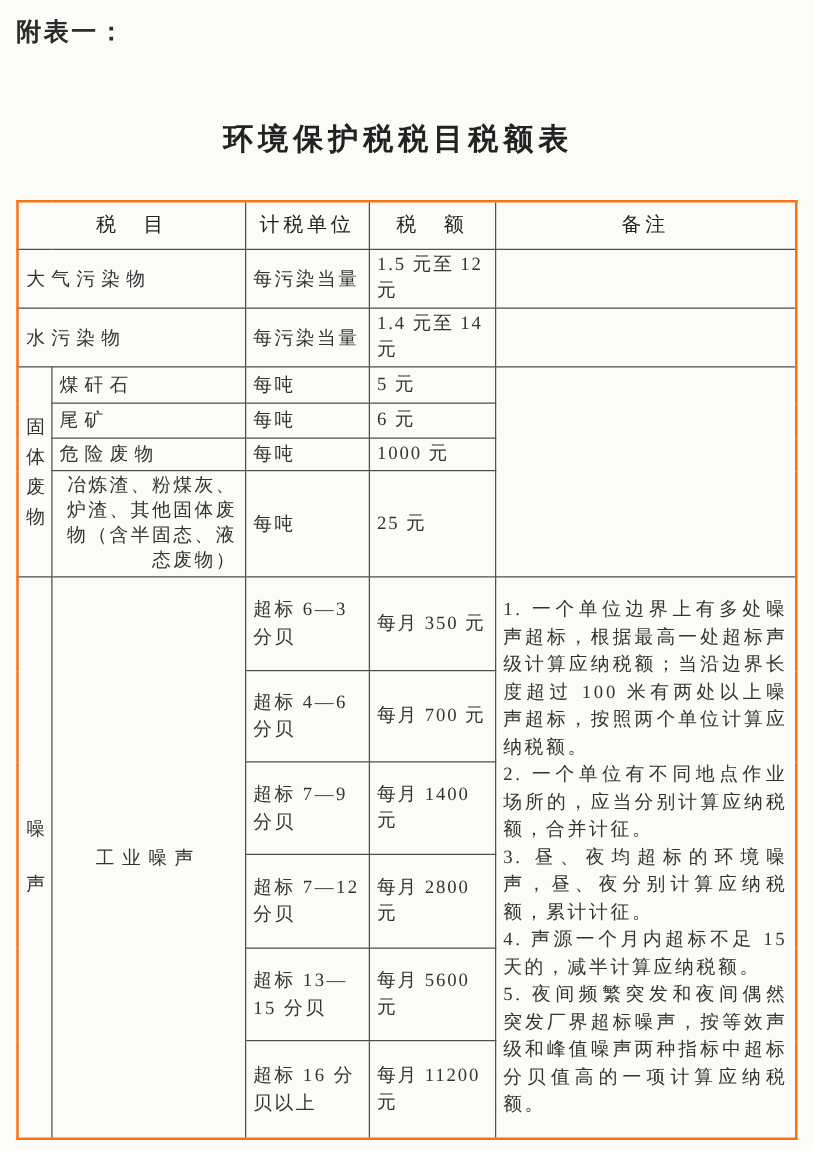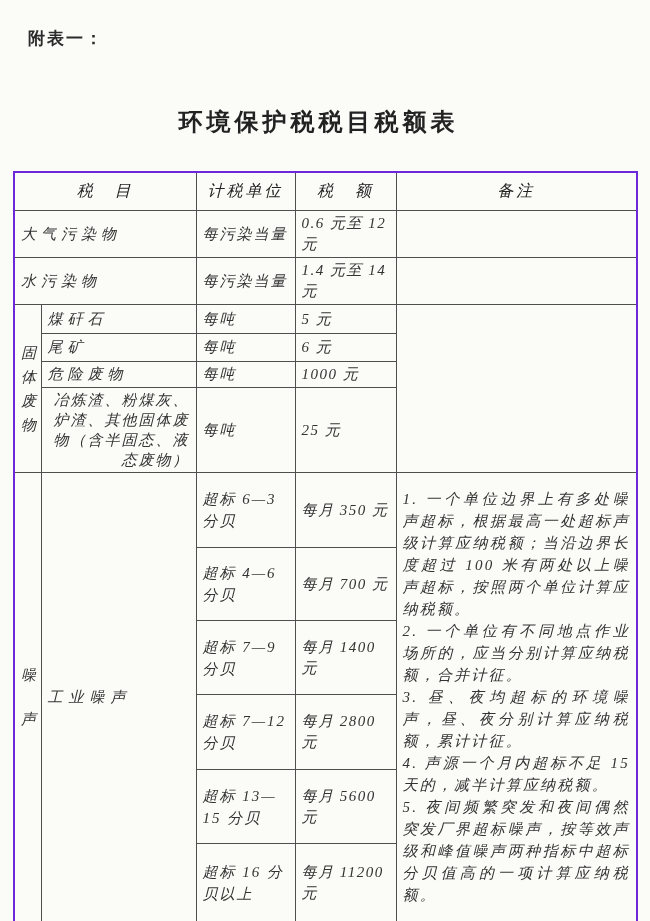--- a/index.html
+++ b/index.html
@@ -5,35 +5,34 @@
   html,body{margin:0;padding:0;}
   body{
     width:650px;height:921px;
     background:#fbfbf8;
     color:#333;
     font-family:"Liberation Serif","DejaVu Serif",serif;
     overflow:hidden;
   }
   .page{position:relative;width:650px;height:921px;}
   .annex{
-    margin:15px;padding:12px 0 0 13px;
-    font-size:17px;font-weight:600;letter-spacing:2px;color:#2b2b2b;
+    margin:0;padding:12px 0 0 13px;
+    font-size:20px;font-weight:600;letter-spacing:2px;color:#2b2b2b;
   }
   .doc-title{
     margin:56px 13px 0 0;
     text-align:center;
     font-size:24px;font-weight:700;letter-spacing:4px;color:#222;
   }
   table.tax{
     border-collapse:collapse;
     table-layout:fixed;
     margin:33px 0 0 13px;
     width:623px;
-    border:2px solid #6d28d9;
-    font-style:italic;
+    border:2px solid #f97316;
   }
   table.tax th,table.tax td{
     border:1px solid #4f4f4f;
     font-size:15px;
     color:#333;
     vertical-align:middle;
     padding:2px 6px;
     overflow:hidden;
   }
   table.tax th{
@@ -45,21 +44,21 @@
   td.unit{text-align:left;padding-left:8px;letter-spacing:2px;}
   td.amount{text-align:left;padding-left:8px;letter-spacing:1.5px;line-height:21px;}
   td.level{text-align:left;padding-left:8px;letter-spacing:2px;line-height:22px;}
   td.group-cell{
     padding:0;
     word-break:break-all;letter-spacing:0;
     font-size:15px;color:#333;
   }
   td.group-solid{line-height:24px;}
   td.group-noise{line-height:44px;}
-  td.subgroup{letter-spacing:6px;text-align:left;padding:0;margin-left:40px;}
+  td.subgroup{letter-spacing:6px;text-align:center;padding:0;margin-left:40px;}
   td.remarks{
     vertical-align:top;
     padding:8px 8px 4px 9px;
     line-height:22px;
     letter-spacing:2.2px;
     text-align:justify;
   }
   td.remarks p{margin:0;}
   
   tr.h-head   td,tr.h-head   th{height:29px;}
@@ -98,21 +97,21 @@
         <tr class="h-head">
       <th colspan="2">税　目</th>
       <th>计税单位</th>
       <th>税　额</th>
       <th>备注</th>
     </tr>
 
     <tr class="h-atmos">
       <td colspan="2" class="item">大气污染物</td>
       <td class="unit">每污染当量</td>
-      <td class="amount">0.6 元至 12 元</td>
+      <td class="amount">1.5 元至 12 元</td>
       <td class="remarks"></td>
     </tr>
 
     <tr class="h-water">
       <td colspan="2" class="item">水污染物</td>
       <td class="unit">每污染当量</td>
       <td class="amount">1.4 元至 14 元</td>
       <td class="remarks"></td>
     </tr>
 

